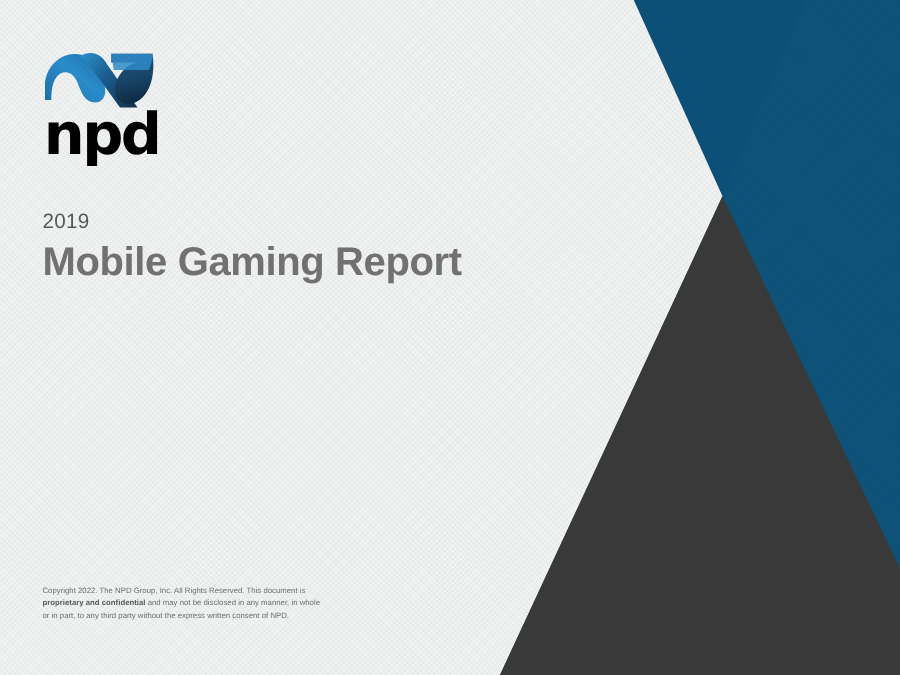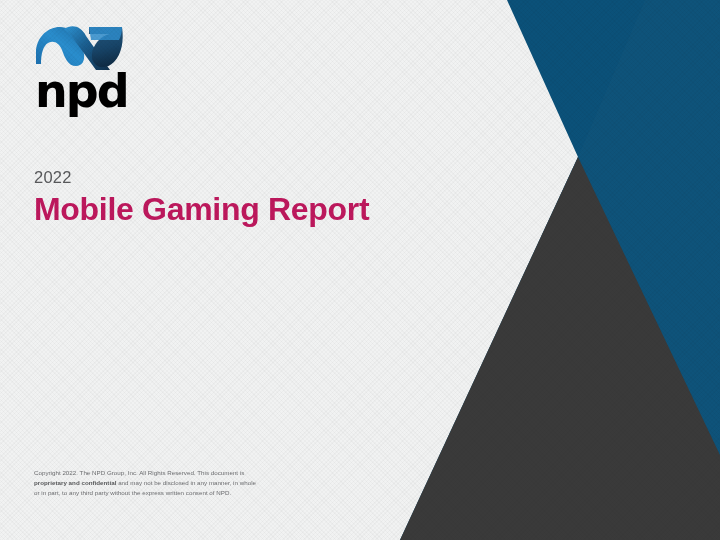--- a/index.html
+++ b/index.html
@@ -34,21 +34,21 @@
     z-index: 1;
   }
   .content {
     position: absolute;
     z-index: 4;
   }
 
   
   #logo {
     left: 34px;
-    top: 20px;
+    top: 36px;
     width: 120px;
     height: 92px;
   }
   #logo .mark { display: block; }
   #logo .word {
     font-family: "DejaVu Sans", sans-serif;
     font-weight: bold;
     font-size: 46px;
     letter-spacing: -2.0px;
     color: #000000;
@@ -66,21 +66,21 @@
   #year {
     font-size: 16.5px;
     color: #58595b;
     letter-spacing: 0.2px;
     line-height: 1.1;
     margin: 0 0 6px 0;
   }
   #main-title {
     font-size: 32px;
     font-weight: bold;
-    color: #be185d;
+    color: #737373;
     letter-spacing: -0.3px;
     line-height: 1.12;
     margin: 0 0 8px 0;
   }
   #subtitle {
     font-size: 16.5px;
     color: #58595b;
     letter-spacing: 0.45px;
     line-height: 1.1;
     margin: 0;
@@ -143,21 +143,21 @@
 
       <path d="M55,7 L88,7 C90,20 88,34 80,42 C74,48 66,49 61,44
                C57,40 57,33 60,27 C64,19 70,15 76,14 L55,14 Z" fill="url(#gRight)"></path>
 
       <path d="M55,7 L88,7 C88,12 87,16 85,20 L57,20 Z" fill="#2e8ccb" opacity="0.85"></path>
     </svg>
     <div class="word">npd</div>
   </div>
 
   <div id="title-block" class="content">
-    <div id="year">2022</div>
+    <div id="year">2019</div>
     <div id="main-title">Mobile Gaming Report</div>
   </div>
 
   <div id="footer" class="content">
     <span>Copyright 2022. The NPD Group, Inc. All Rights Reserved. This document is</span><br>
     <span class="strong">proprietary and confidential</span><span> and may not be disclosed in any manner, in whole</span><br>
     <span>or in part, to any third party without the express written consent of NPD.</span>
   </div>
 
 </div>

